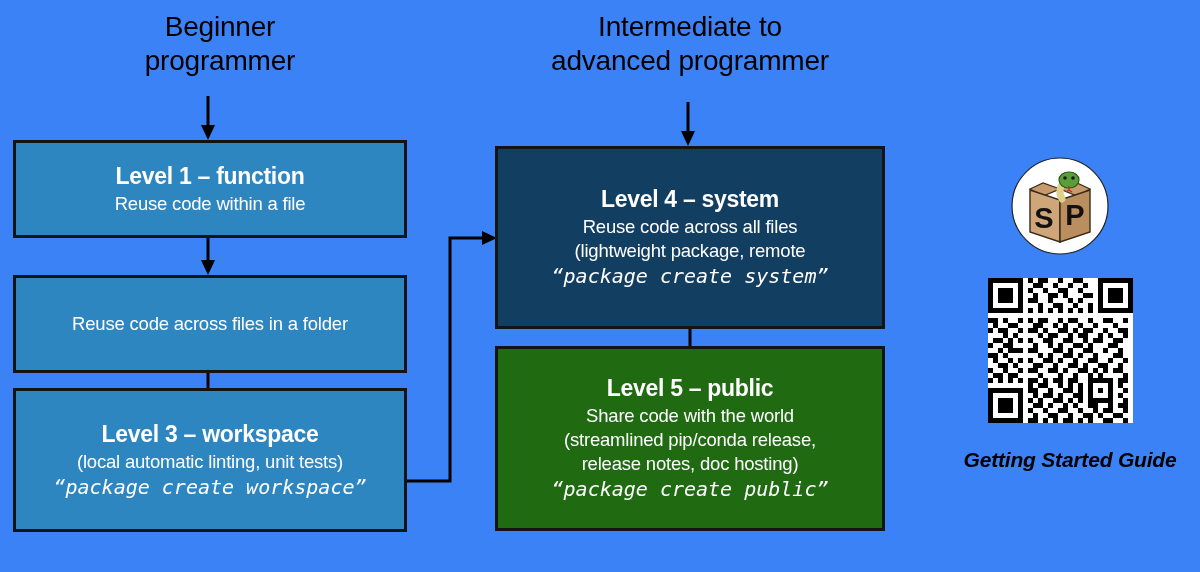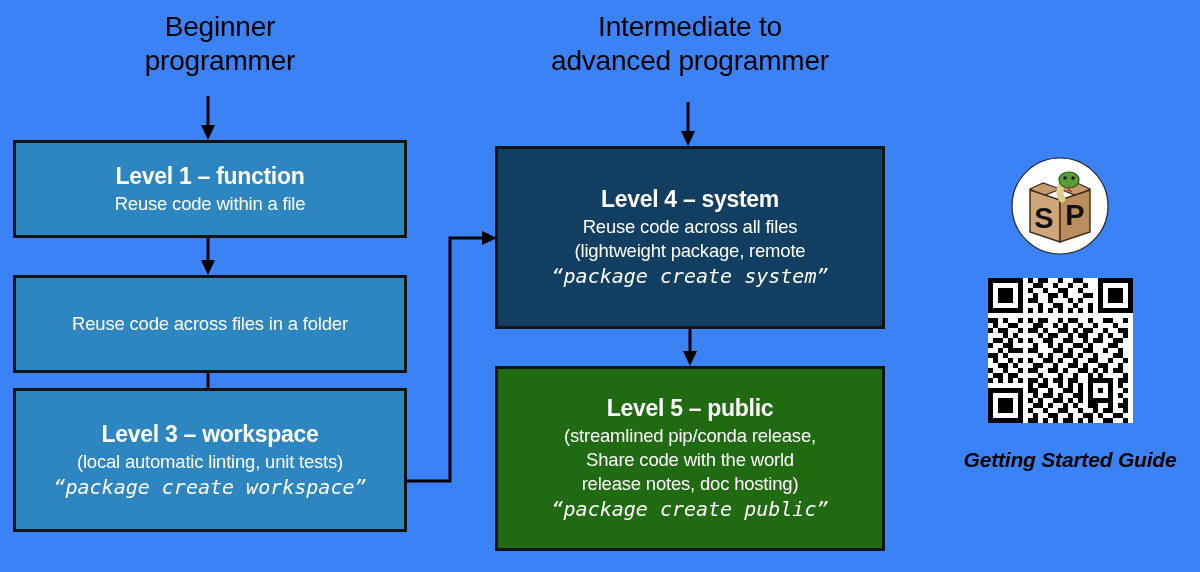--- a/index.html
+++ b/index.html
@@ -67,21 +67,21 @@
   }
 
   .blue  { background: #2E86C1; }
   .navy  { background: #123E61; }
   .green { background: #206B12; }
 
   #box-level1 { left: 13px;  top: 140px; width: 394px; height: 98px;  }
   #box-level2 { left: 13px;  top: 275px; width: 394px; height: 98px;  }
   #box-level3 { left: 13px;  top: 388px; width: 394px; height: 144px; }
   #box-level4 { left: 495px; top: 146px; width: 390px; height: 183px; }
-  #box-level5 { left: 495px; top: 366px; width: 390px; height: 185px; }
+  #box-level5 { left: 495px; top: 346px; width: 390px; height: 185px; }
 
   
   .arrow-svg {
     position: absolute;
     overflow: visible;
     pointer-events: none;
   }
   .arrow-svg path, .arrow-svg line {
     stroke: #000000;
     stroke-width: 3;
@@ -179,22 +179,22 @@
 
   <div class="box navy" id="box-level4">
     <div class="title">Level 4 – system</div>
     <div class="line">Reuse code across all files</div>
     <div class="line">(lightweight package, remote</div>
     <div class="cmd">“package create system”</div>
   </div>
 
   <div class="box green" id="box-level5">
     <div class="title">Level 5 – public</div>
+    <div class="line">Share code with the world</div>
     <div class="line">(streamlined pip/conda release,</div>
-    <div class="line">Share code with the world</div>
     <div class="line">release notes, doc hosting)</div>
     <div class="cmd">“package create public”</div>
   </div>
 
   <div id="logo-wrap">
     <svg viewBox="0 0 100 100" width="100" height="100">
       <circle cx="50" cy="50" r="48" fill="#ffffff" stroke="#222" stroke-width="1.2"></circle>
 
       <polygon points="20,33 33,27 50,33 33,40" fill="#c69a6d" stroke="#3a2a18" stroke-width="1.2"></polygon>
       <polygon points="50,33 67,27 80,33 67,40" fill="#c69a6d" stroke="#3a2a18" stroke-width="1.2"></polygon>

